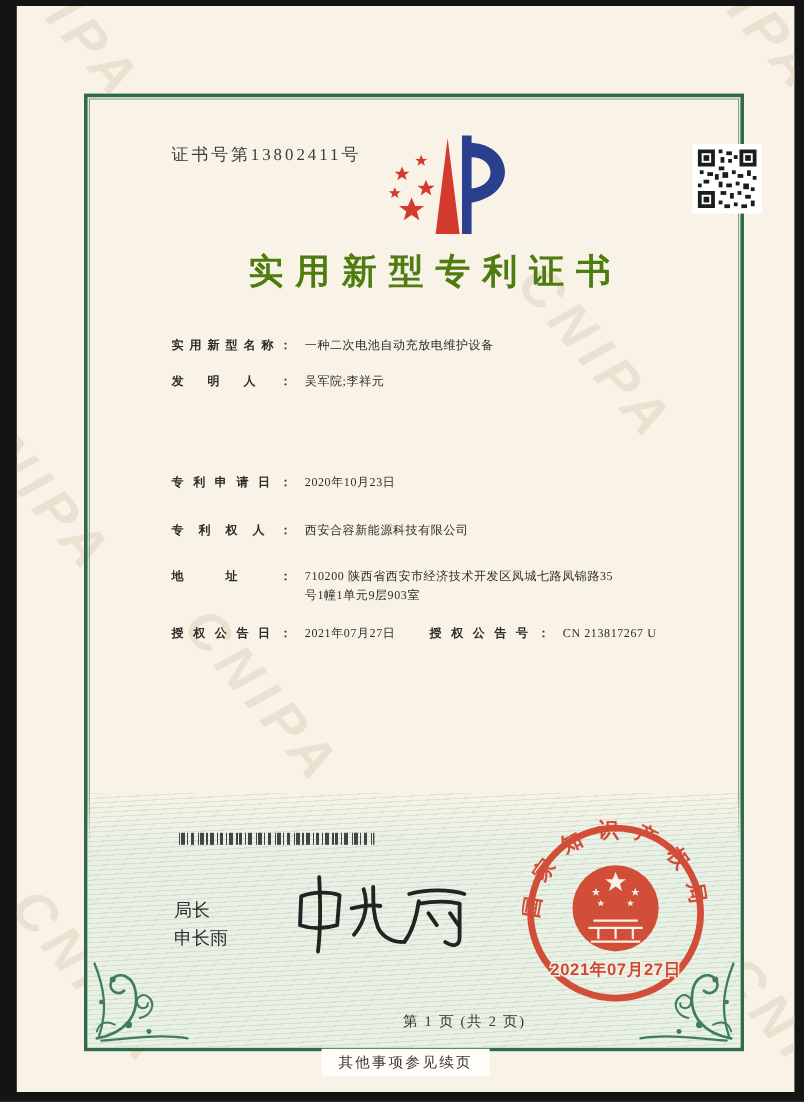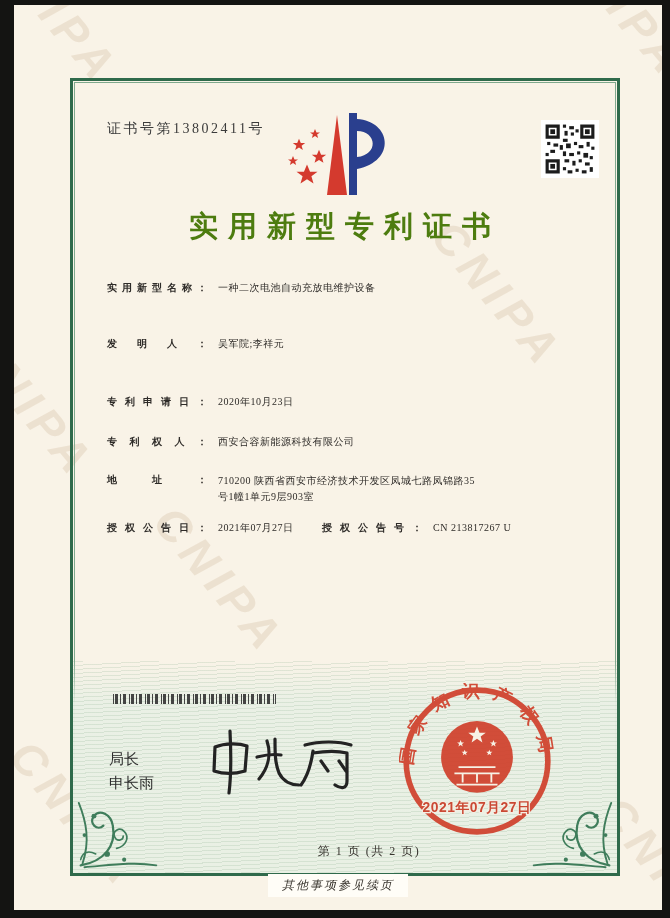--- a/index.html
+++ b/index.html
@@ -24,21 +24,21 @@
   
   .zone{position:absolute;left:0;right:0;bottom:0;top:580px;
         background:linear-gradient(180deg,rgba(233,240,229,0) 0,rgba(233,240,229,.95) 42px,#e9f0e4 100%);}
   .zone::after{content:"";position:absolute;inset:0;
         background:repeating-linear-gradient(177deg,rgba(130,170,135,.20) 0 1px,transparent 1px 4px);}
 
   .ornament{position:absolute;bottom:2px;z-index:3;}
   .ornament.left{left:2px;}
   .ornament.right{right:2px;transform:scaleX(-1);}
 
-  .content{position:absolute;inset:0;z-index:4;}
+  .content{position:absolute;inset:0;z-index:4;margin-left:36px;}
 
   .cert-no{position:absolute;left:34px;top:39px;font-size:14px;letter-spacing:2.5px;color:#3b3b3b;}
 
   .logo{position:absolute;left:206px;top:28px;width:124px;height:94px;}
   .qr{position:absolute;left:468px;top:39px;width:58px;height:58px;background:#fff;padding:3px;box-sizing:border-box;}
 
   .title{position:absolute;left:0;top:126px;width:100%;text-align:center;
          font-size:29px;font-weight:700;letter-spacing:10px;color:#4d7c0f;}
 
   .frow{position:absolute;left:34px;font-size:10px;color:#2e2b28;white-space:nowrap;}
@@ -60,21 +60,21 @@
           font-family:Liberation Sans, sans-serif;line-height:24px;}
   .signature{position:absolute;left:128px;top:638px;}
 
   .seal{position:absolute;left:326px;top:602px;width:156px;height:156px;}
 
   .page-info{position:absolute;left:0;top:762px;width:100%;text-align:center;
              font-size:12px;letter-spacing:1.5px;color:#38352f;padding-left:24px;}
 
   .continuation{position:absolute;top:869px;left:50%;transform:translateX(-50%);
        background:#fffdf7;padding:3px 14px;font-size:12px;letter-spacing:2px;color:#3a362f;
-       font-style:italic;z-index:5;}
+       z-index:5;}
 </style>
 </head>
 <body>
 
 <div class="stage">
   <div class="paper">
 
     <span class="wm wm1">CNIPA</span>
     <span class="wm wm2">CNIPA</span>
     <span class="wm wm3">CNIPA</span>
@@ -175,21 +175,21 @@
             <rect x="24" y="30" width="3" height="2"></rect>
               <rect x="29" y="28" width="2" height="3"></rect>
           </g>
         </svg>
 
         <div class="title">实用新型专利证书</div>
 
         <div class="frow" style="top:200px">
           <span class="flabel">实用新型名称：</span><span class="fvalue">一种二次电池自动充放电维护设备</span>
         </div>
-        <div class="frow" style="top:256px">
+        <div class="frow" style="top:230px">
           <span class="flabel">发明人：</span><span class="fvalue">吴军院;李祥元</span>
         </div>
         <div class="frow" style="top:314px">
           <span class="flabel">专利申请日：</span><span class="fvalue">2020年10月23日</span>
         </div>
         <div class="frow" style="top:354px">
           <span class="flabel">专利权人：</span><span class="fvalue">西安合容新能源科技有限公司</span>
         </div>
         <div class="frow" style="top:392px">
           <span class="flabel">地址：</span><span class="fvalue addr-val"><span>710200 陕西省西安市经济技术开发区凤城七路凤锦路35</span><br><span>号1幢1单元9层903室</span></span>

